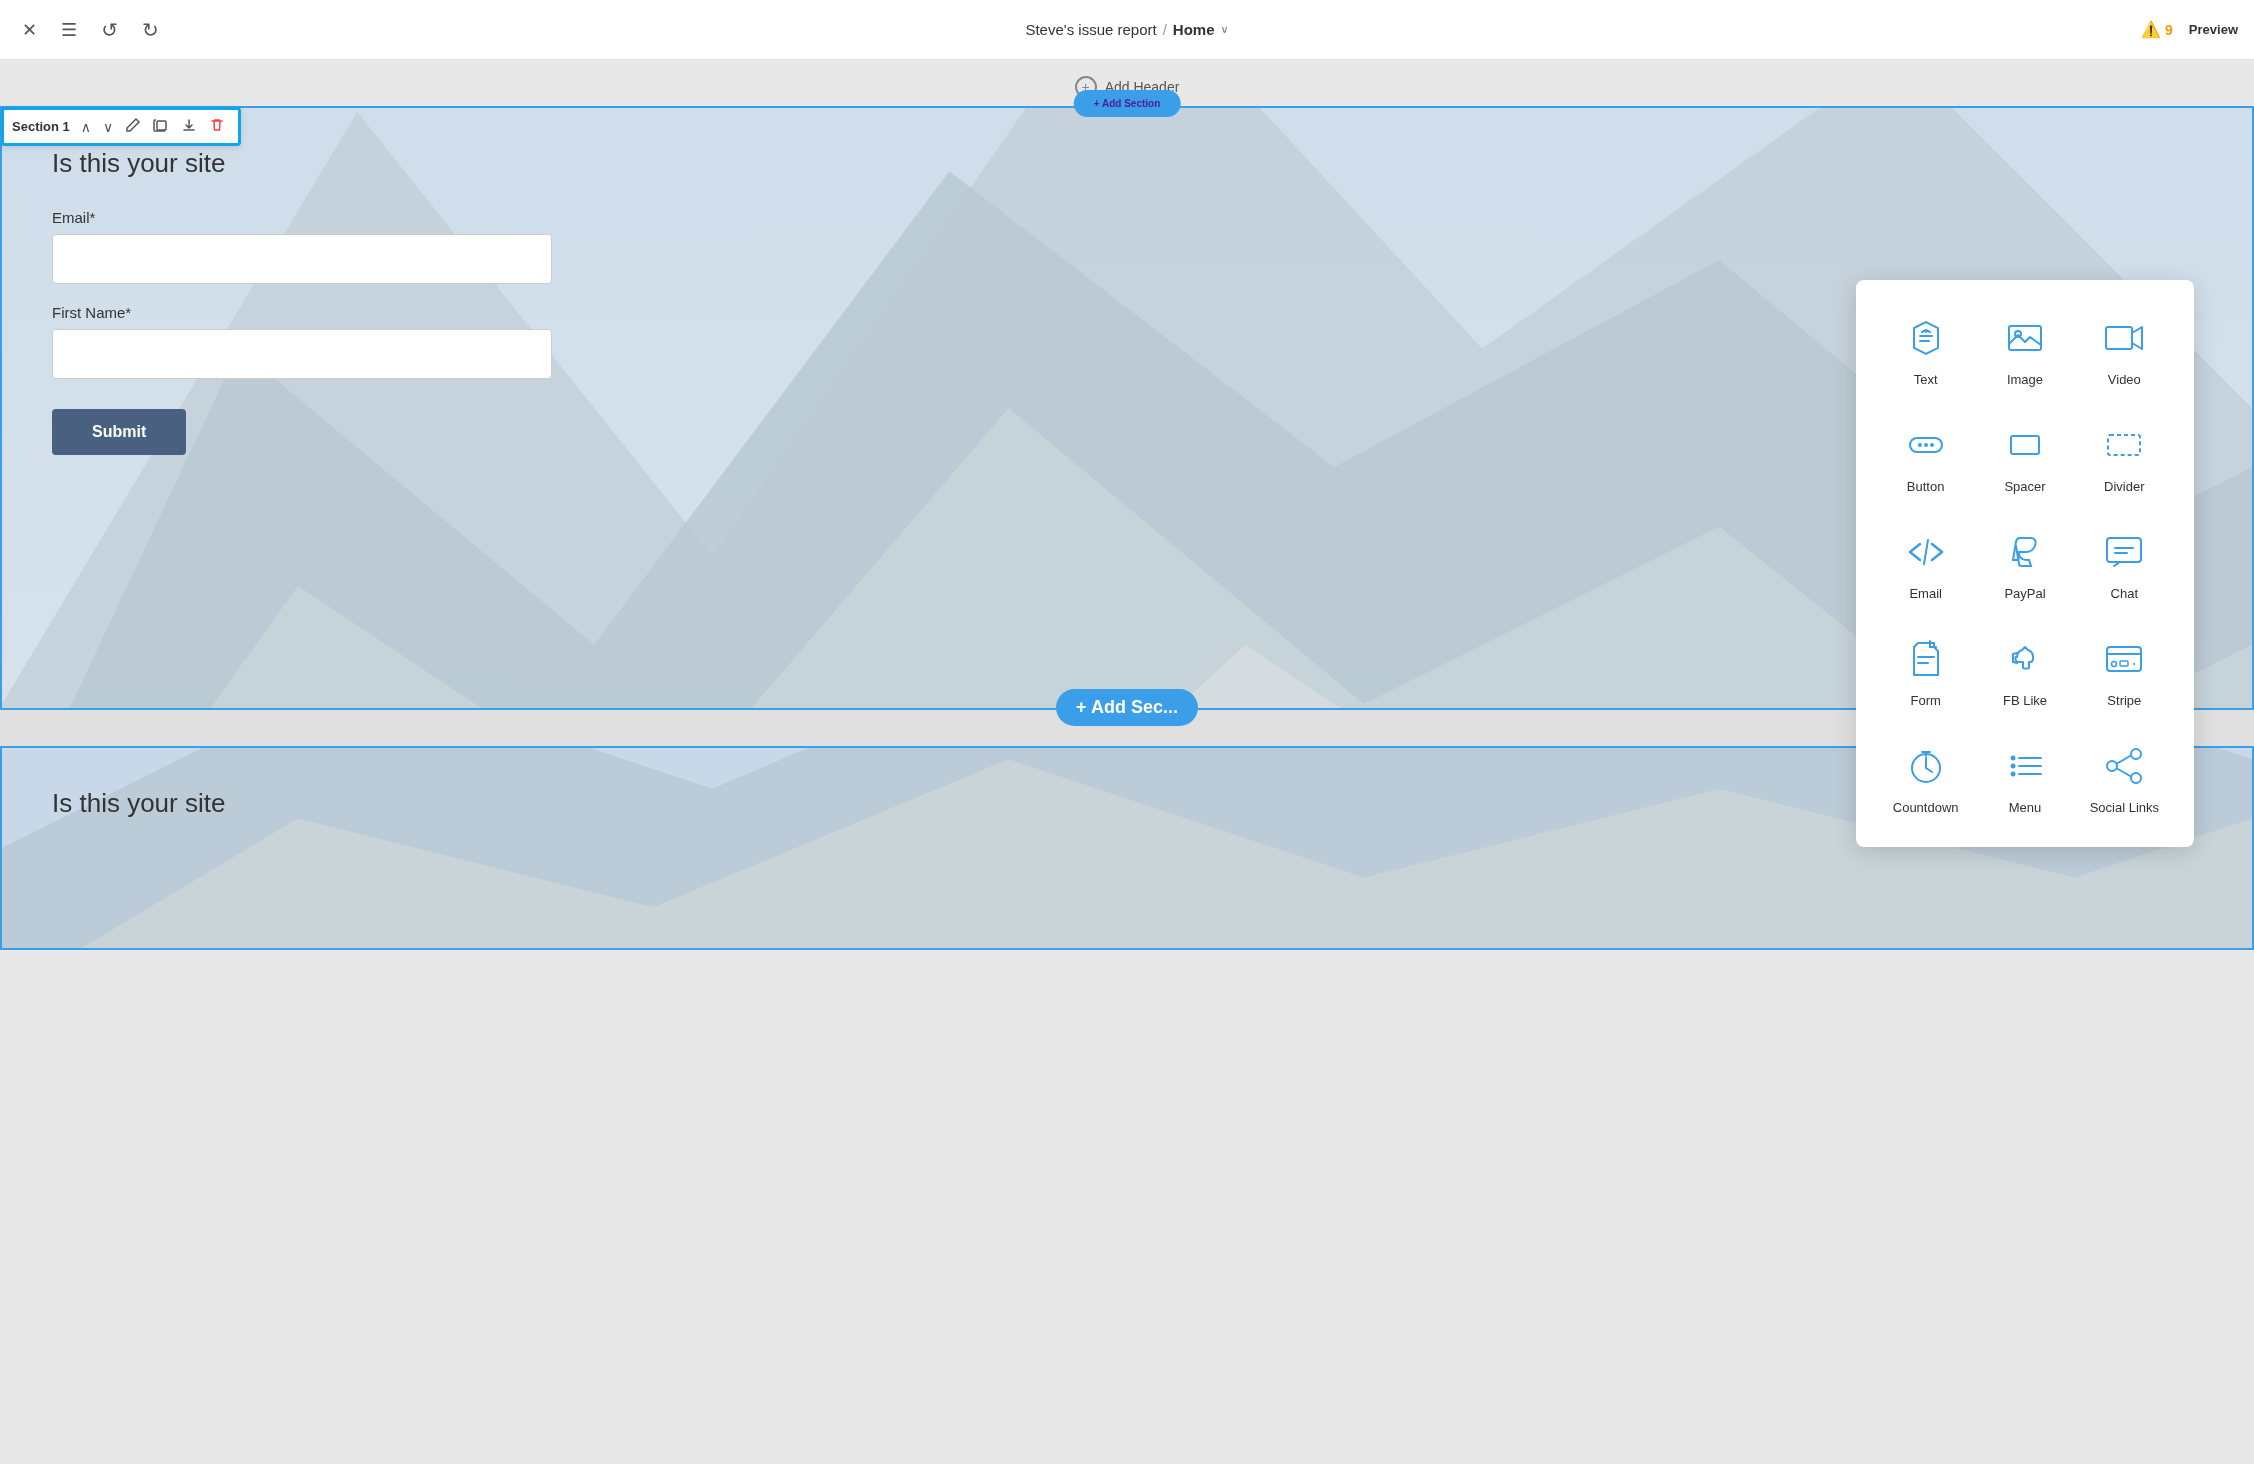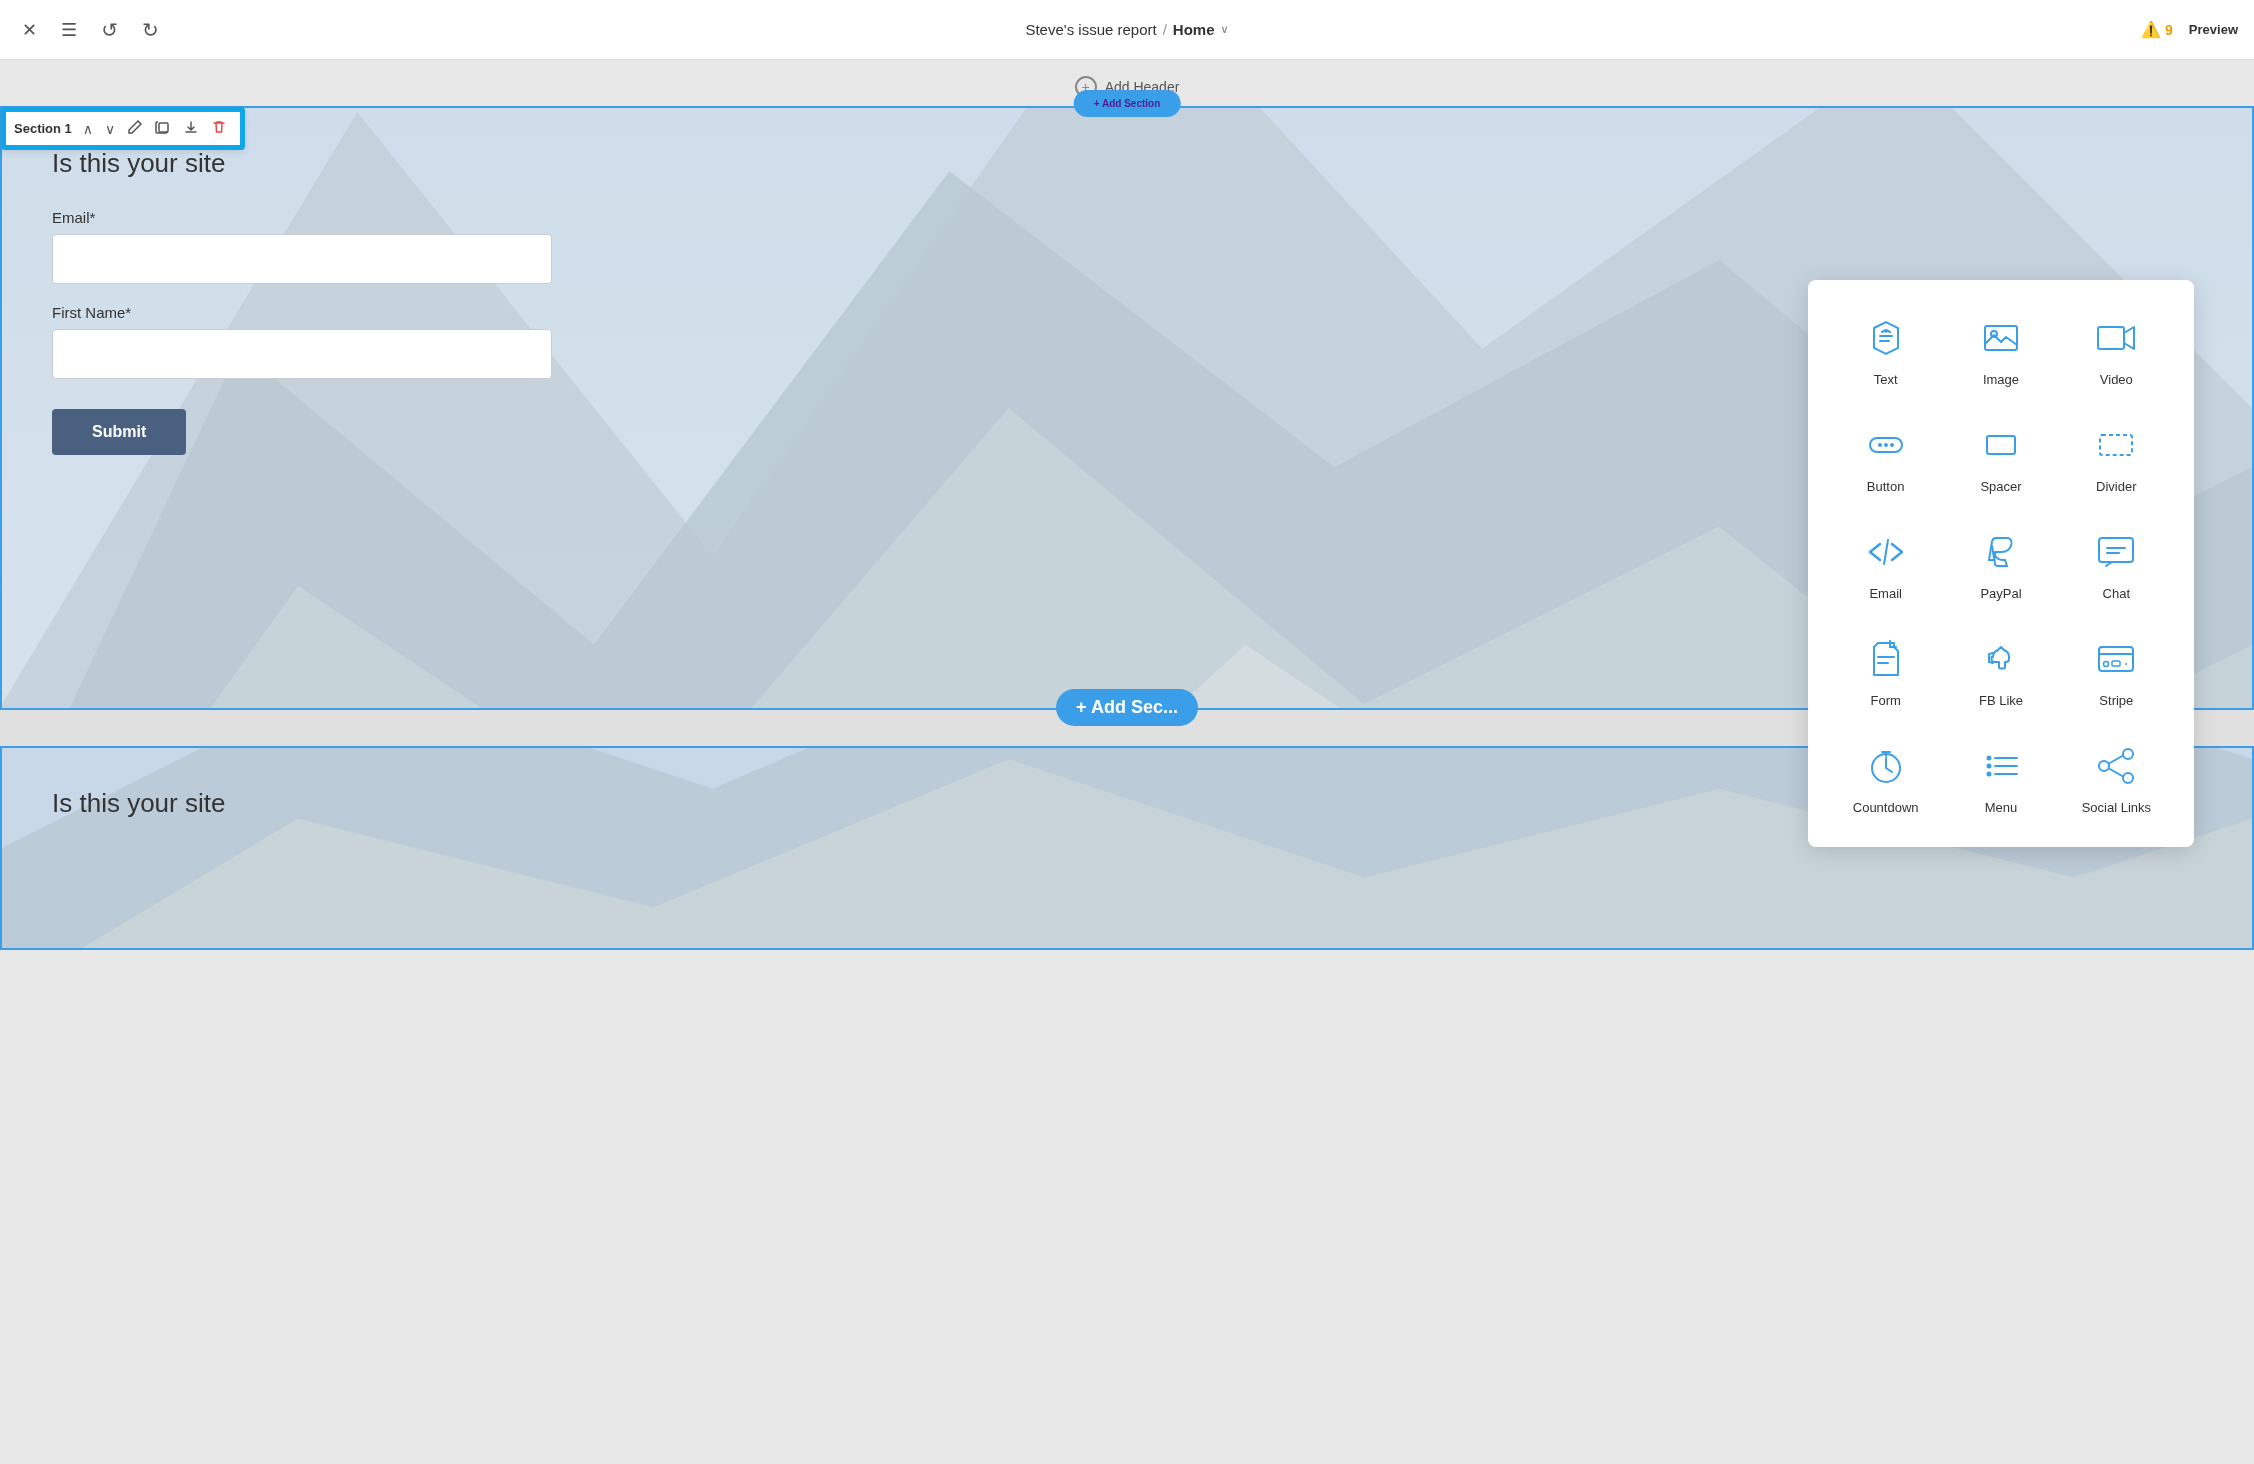--- a/index.html
+++ b/index.html
@@ -43,21 +43,21 @@
     
     .section-container {
       position: relative;
       border: 2px solid #3b9ee8;
       margin: 0 0 0 0;
     }
 
     
     .section-toolbar {
       position: absolute; top: -1px; left: -1px; z-index: 50;
-      background: #fff; border: 5px solid #0ea5e9;
+      background: #fff; border: 3px solid #0ea5e9;
       display: flex; align-items: center; gap: 2px;
       padding: 4px 8px; border-radius: 4px;
       box-shadow: 0 2px 6px rgba(0,0,0,0.1);
     }
     .section-label { font-size: 13px; font-weight: 600; color: #333; margin-right: 4px; }
     .toolbar-btn { background: none; border: none; cursor: pointer; padding: 3px 5px; color: #555; font-size: 14px; border-radius: 3px; }
     .toolbar-btn.delete { color: #e44; }
 
     
     .add-section-btn {
@@ -102,21 +102,21 @@
       background: linear-gradient(180deg, #d8e4ef 0%, #b8cdd8 30%, #c4d0d8 60%, #d0d8dc 100%);
       position: relative;
       padding: 40px 50px;
     }
 
     
     .widget-panel {
       position: absolute;
       top: 220px;
       right: 60px;
-      width: 386px;
+      width: 338px;
       background: #fff;
       border-radius: 8px;
       box-shadow: 0 4px 24px rgba(0,0,0,0.15);
       padding: 24px;
       z-index: 200;
     }
     .widget-grid {
       display: grid;
       grid-template-columns: repeat(3, 1fr);
       gap: 16px 8px;

